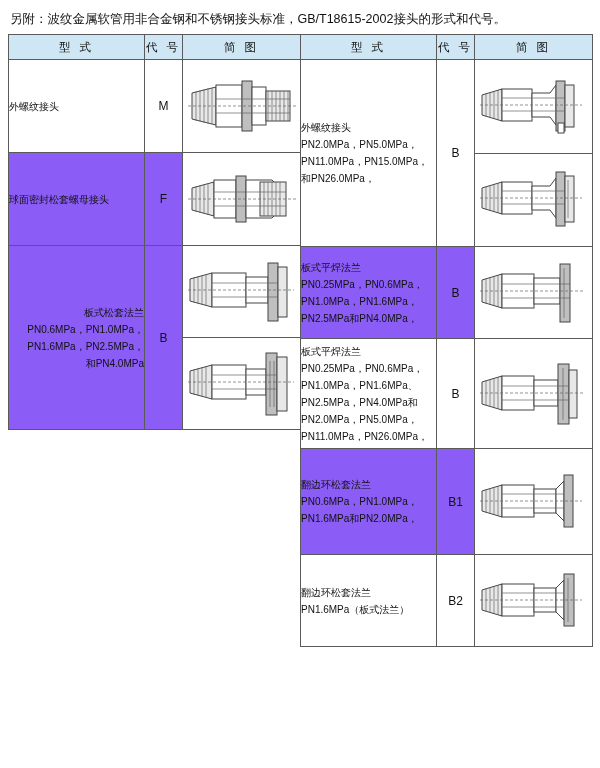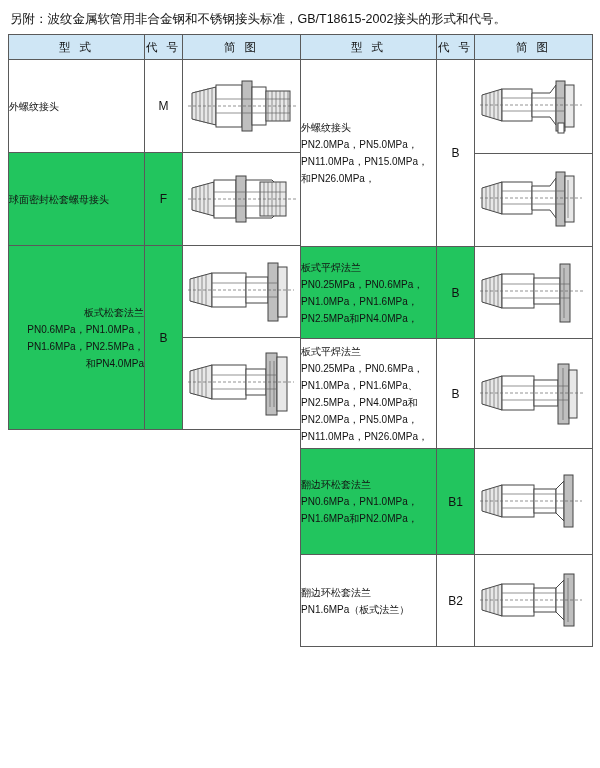--- a/index.html
+++ b/index.html
@@ -57,21 +57,21 @@
     text-align:center;
     vertical-align:middle;
     font-size:12px;
   }
   td.fig{
     background:#ffffff;
     padding:0;
     vertical-align:middle;
     text-align:center;
   }
-  .yellow{background:#22c55e;}
+  .yellow{background:#8b5cf6;}
   .white{background:#ffffff;}
   .fig-wrap{display:flex;align-items:center;justify-content:center;height:100%;}
   svg{display:block;margin:0 auto;}
   .lnthin{stroke:#666;stroke-width:.7;fill:none;}
   .fillw{fill:#ffffff;stroke:#444;stroke-width:1;}
   .fillg{fill:#e8e8e8;stroke:#444;stroke-width:1;}
   .filld{fill:#bfbfbf;stroke:#444;stroke-width:1;}
   .dash{stroke:#666;stroke-width:.7;fill:none;stroke-dasharray:3 2;}
 </style>
 </head>

